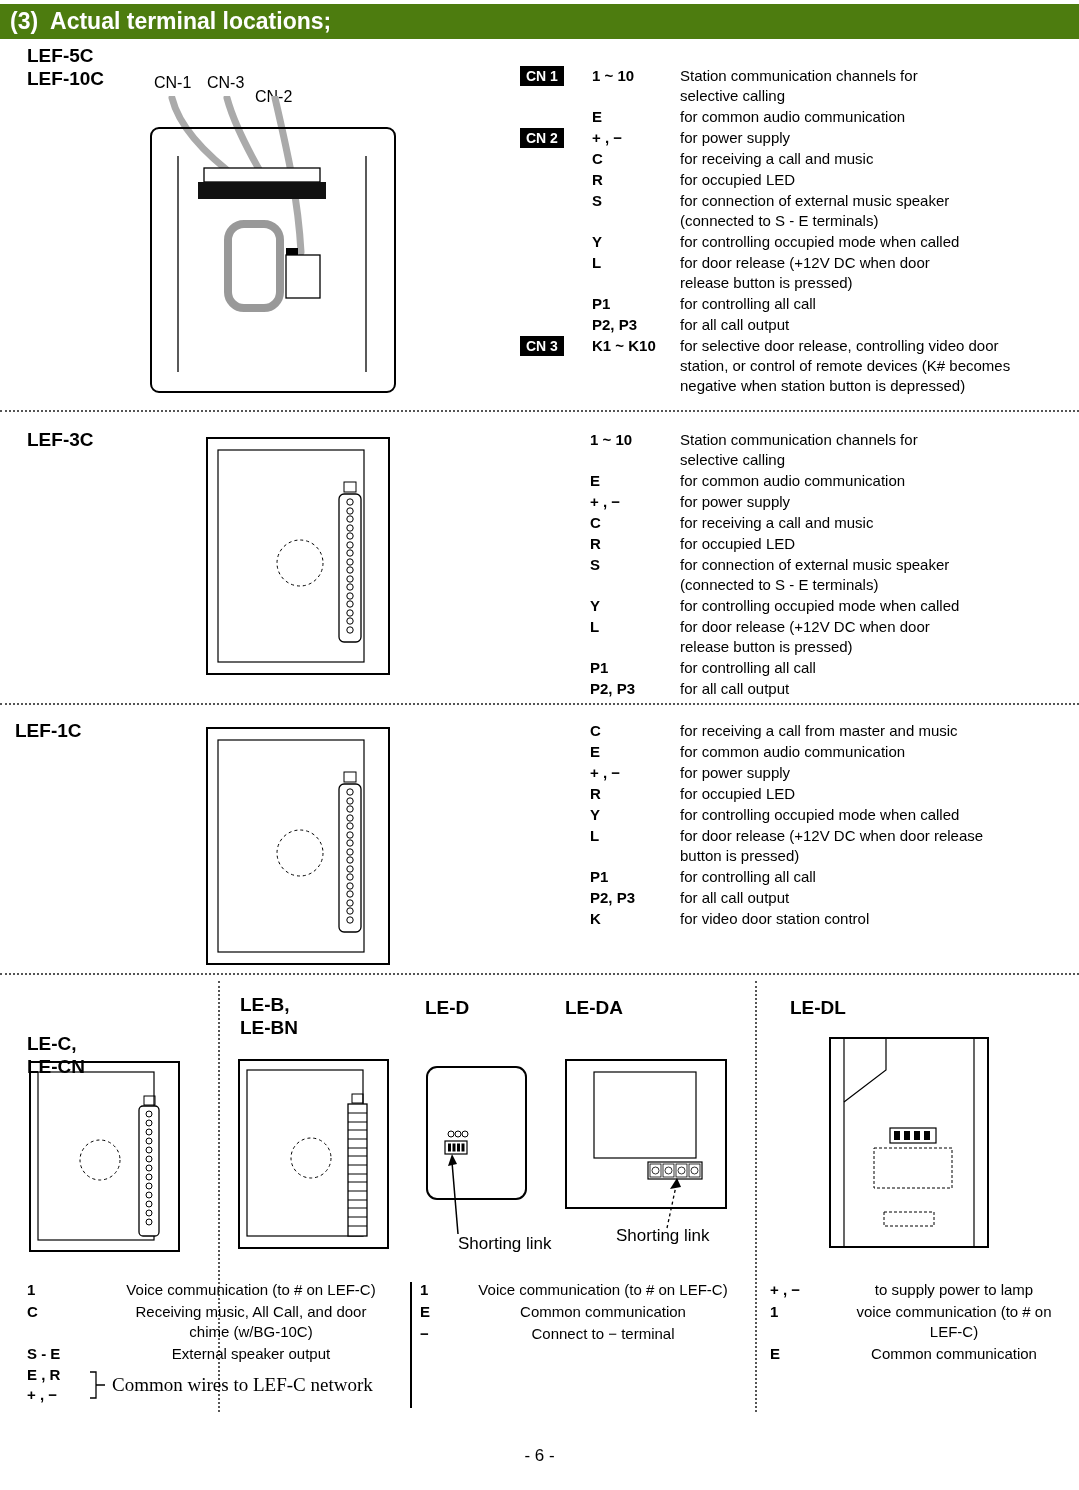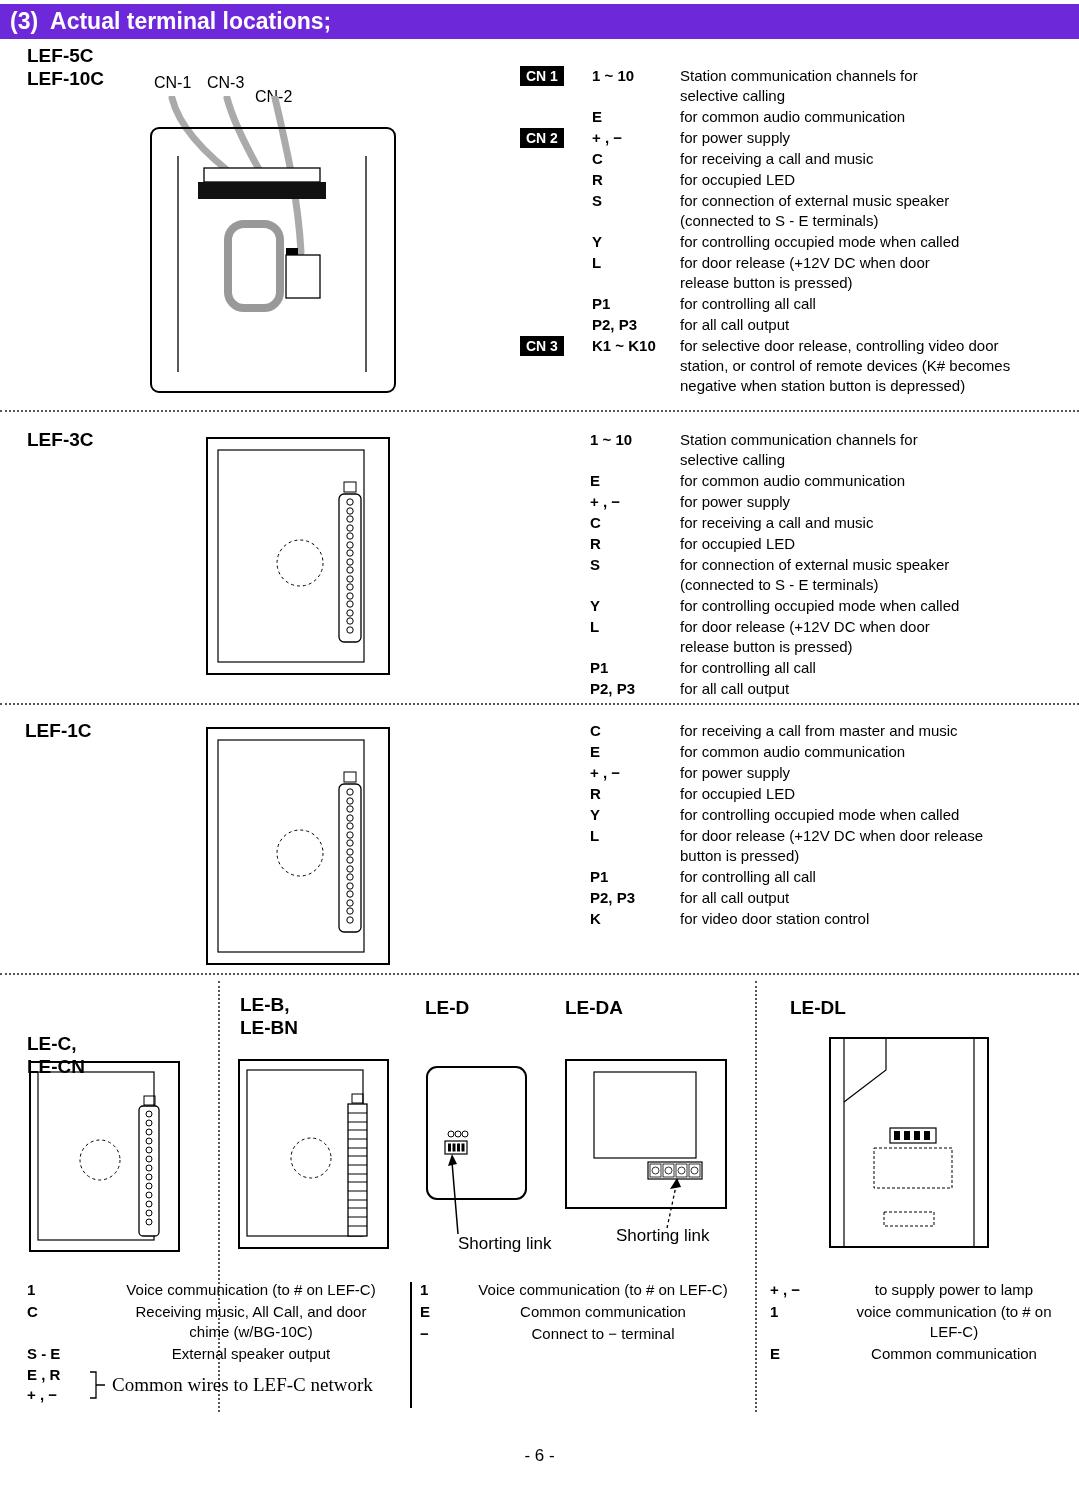--- a/index.html
+++ b/index.html
@@ -1,18 +1,18 @@
 <!DOCTYPE html>
 <html><head>
 <meta charset="utf-8">
 <style>
   html,body{margin:0;padding:0;background:#fff;}
   .page{position:relative;width:1079px;height:1490px;background:#fff;color:#000;
         font-family:"Liberation Sans",sans-serif;overflow:hidden;}
-  .header-bar{position:absolute;left:0;top:4px;width:1079px;height:35px;background:#6d28d9;
+  .header-bar{position:absolute;left:0;top:4px;width:1079px;height:35px;background:#4d7c0f;
         color:#fff;display:flex;align-items:center;}
   .header-bar .title{font-size:23px;font-weight:bold;padding-left:10px;white-space:pre;}
   .model-heading{position:absolute;font-size:19px;font-weight:bold;line-height:23px;white-space:pre-line;}
   .cn-label{position:absolute;font-size:16px;}
   .diagram{position:absolute;}
   .tbl{position:absolute;}
   .trow{display:grid;grid-template-columns:90px 1fr;align-items:start;margin-bottom:1px;}
   .trow.with-badge{grid-template-columns:72px 88px 1fr;}
   .term{font-weight:bold;font-size:15px;line-height:20px;white-space:pre;}
   .desc{font-size:15px;line-height:20px;white-space:pre-line;}
@@ -201,21 +201,21 @@
         <span class="desc">for controlling all call</span>
       </div>
       <div class="trow">
         <span class="term">P2, P3</span>
         <span class="desc">for all call output</span>
       </div>
     </div>
 
   <div class="hdivider" style="top:703px"></div>
 
-  <div class="model-heading" style="left:25px;top:719px">LEF-1C</div>
+  <div class="model-heading" style="left:15px;top:719px">LEF-1C</div>
 
   <svg class="diagram" style="left:205px;top:726px" width="186" height="240" viewBox="0 0 186 240">
     <rect x="2" y="2" width="182" height="236" fill="none" stroke="#000" stroke-width="2"></rect>
     <rect x="13" y="14" width="146" height="212" fill="none" stroke="#000" stroke-width="1.2"></rect>
     <circle cx="95" cy="127" r="23" fill="none" stroke="#000" stroke-width="1" stroke-dasharray="3 3"></circle>
     <rect x="139" y="46" width="12" height="10" fill="none" stroke="#000"></rect>
     <rect x="134" y="58" width="22" height="148" rx="5" fill="#fff" stroke="#000" stroke-width="1.3"></rect>
     <g stroke="#000" fill="#fff" stroke-width="1">
       <circle cx="145" cy="66" r="3.2"></circle>
         <circle cx="145" cy="75" r="3.2"></circle>

